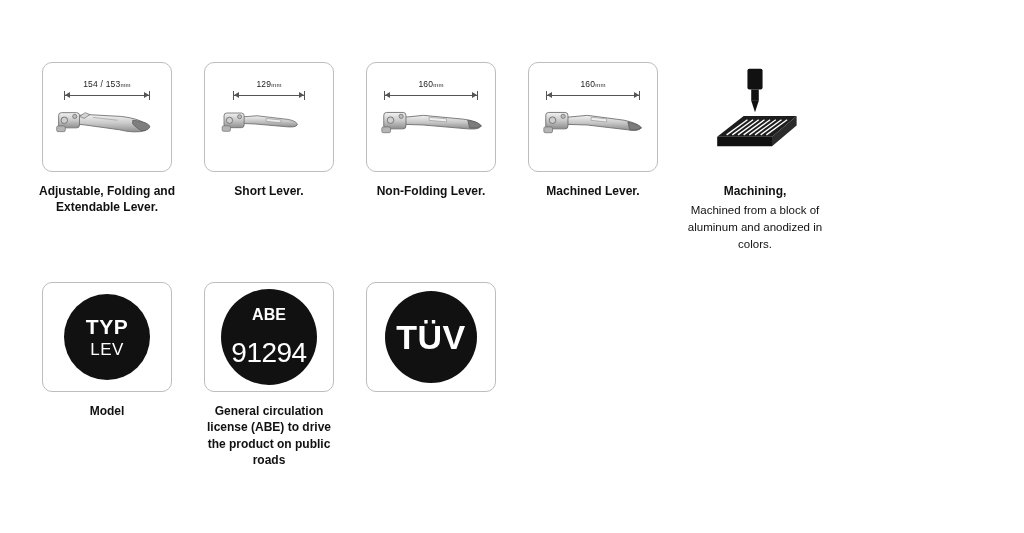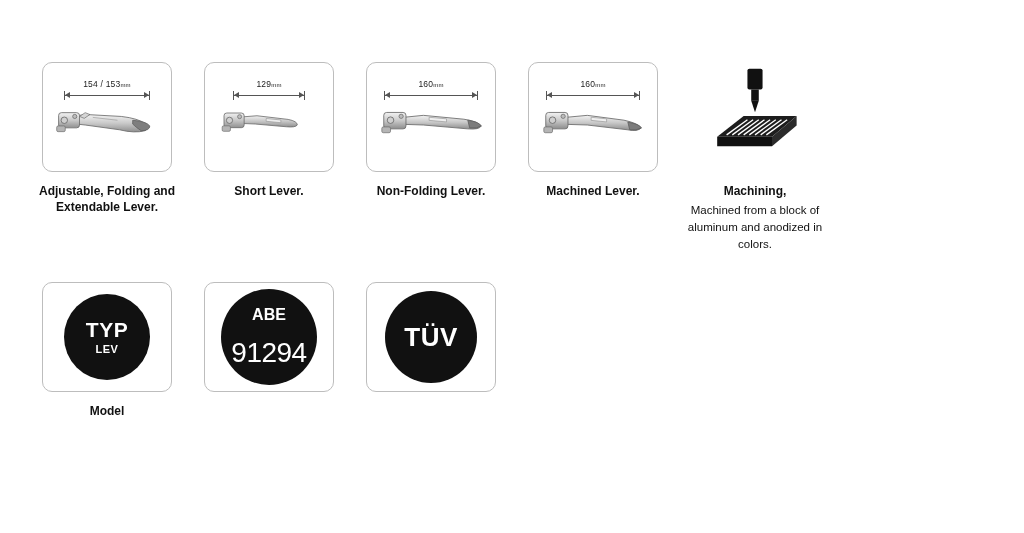--- a/index.html
+++ b/index.html
@@ -77,24 +77,24 @@
   .lever-holder { position:absolute; bottom: 16px; left: 8px; right: 8px; height: 58px; }
 
   
   .circle-badge {
     width: 86px; height: 86px; border-radius: 50%;
     background: #111; color: #fff;
     display:flex; flex-direction:column; align-items:center; justify-content:center;
     line-height: 1;
   }
   .badge-typ { font-size: 21px; font-weight: bold; letter-spacing: .5px; }
-  .badge-lev { font-size: 11px; font-weight: bold; letter-spacing: .5px; margin-top: 4px; text-align: center; }
+  .badge-lev { font-size: 17px; font-weight: normal; letter-spacing: .5px; margin-top: 4px; text-align: center; }
   .badge-abe { font-size: 16px; font-weight: bold; letter-spacing: 0px; }
   .badge-num { font-size: 28px; font-weight: normal; letter-spacing: -.5px; margin-top: 16px; }
-  .badge-tuv { font-size: 26px; font-weight: bold; letter-spacing: .5px; }
+  .badge-tuv { font-size: 34px; font-weight: bold; letter-spacing: .5px; }
 
   .spacer-cell { width: 130px; margin-right: 32px; }
 </style>
 </head>
 <body>
 
 <div class="sheet">
   <div class="grid">
 
     <div class="row">
@@ -281,20 +281,21 @@
         <div class="caption">Model</div>
       </div>
 
       <div class="cell">
         <div class="tile">
           <div class="circle-badge" style="width:96px;height:96px">
             <span class="badge-abe">ABE</span>
             <span class="badge-num">91294</span>
           </div>
         </div>
+        <div class="caption">General circulation license (ABE) to drive the product on public roads</div>
       </div>
 
       <div class="cell">
         <div class="tile">
           <div class="circle-badge" style="width:92px;height:92px">
             <span class="badge-tuv">TÜV</span>
           </div>
         </div>
       </div>
 

